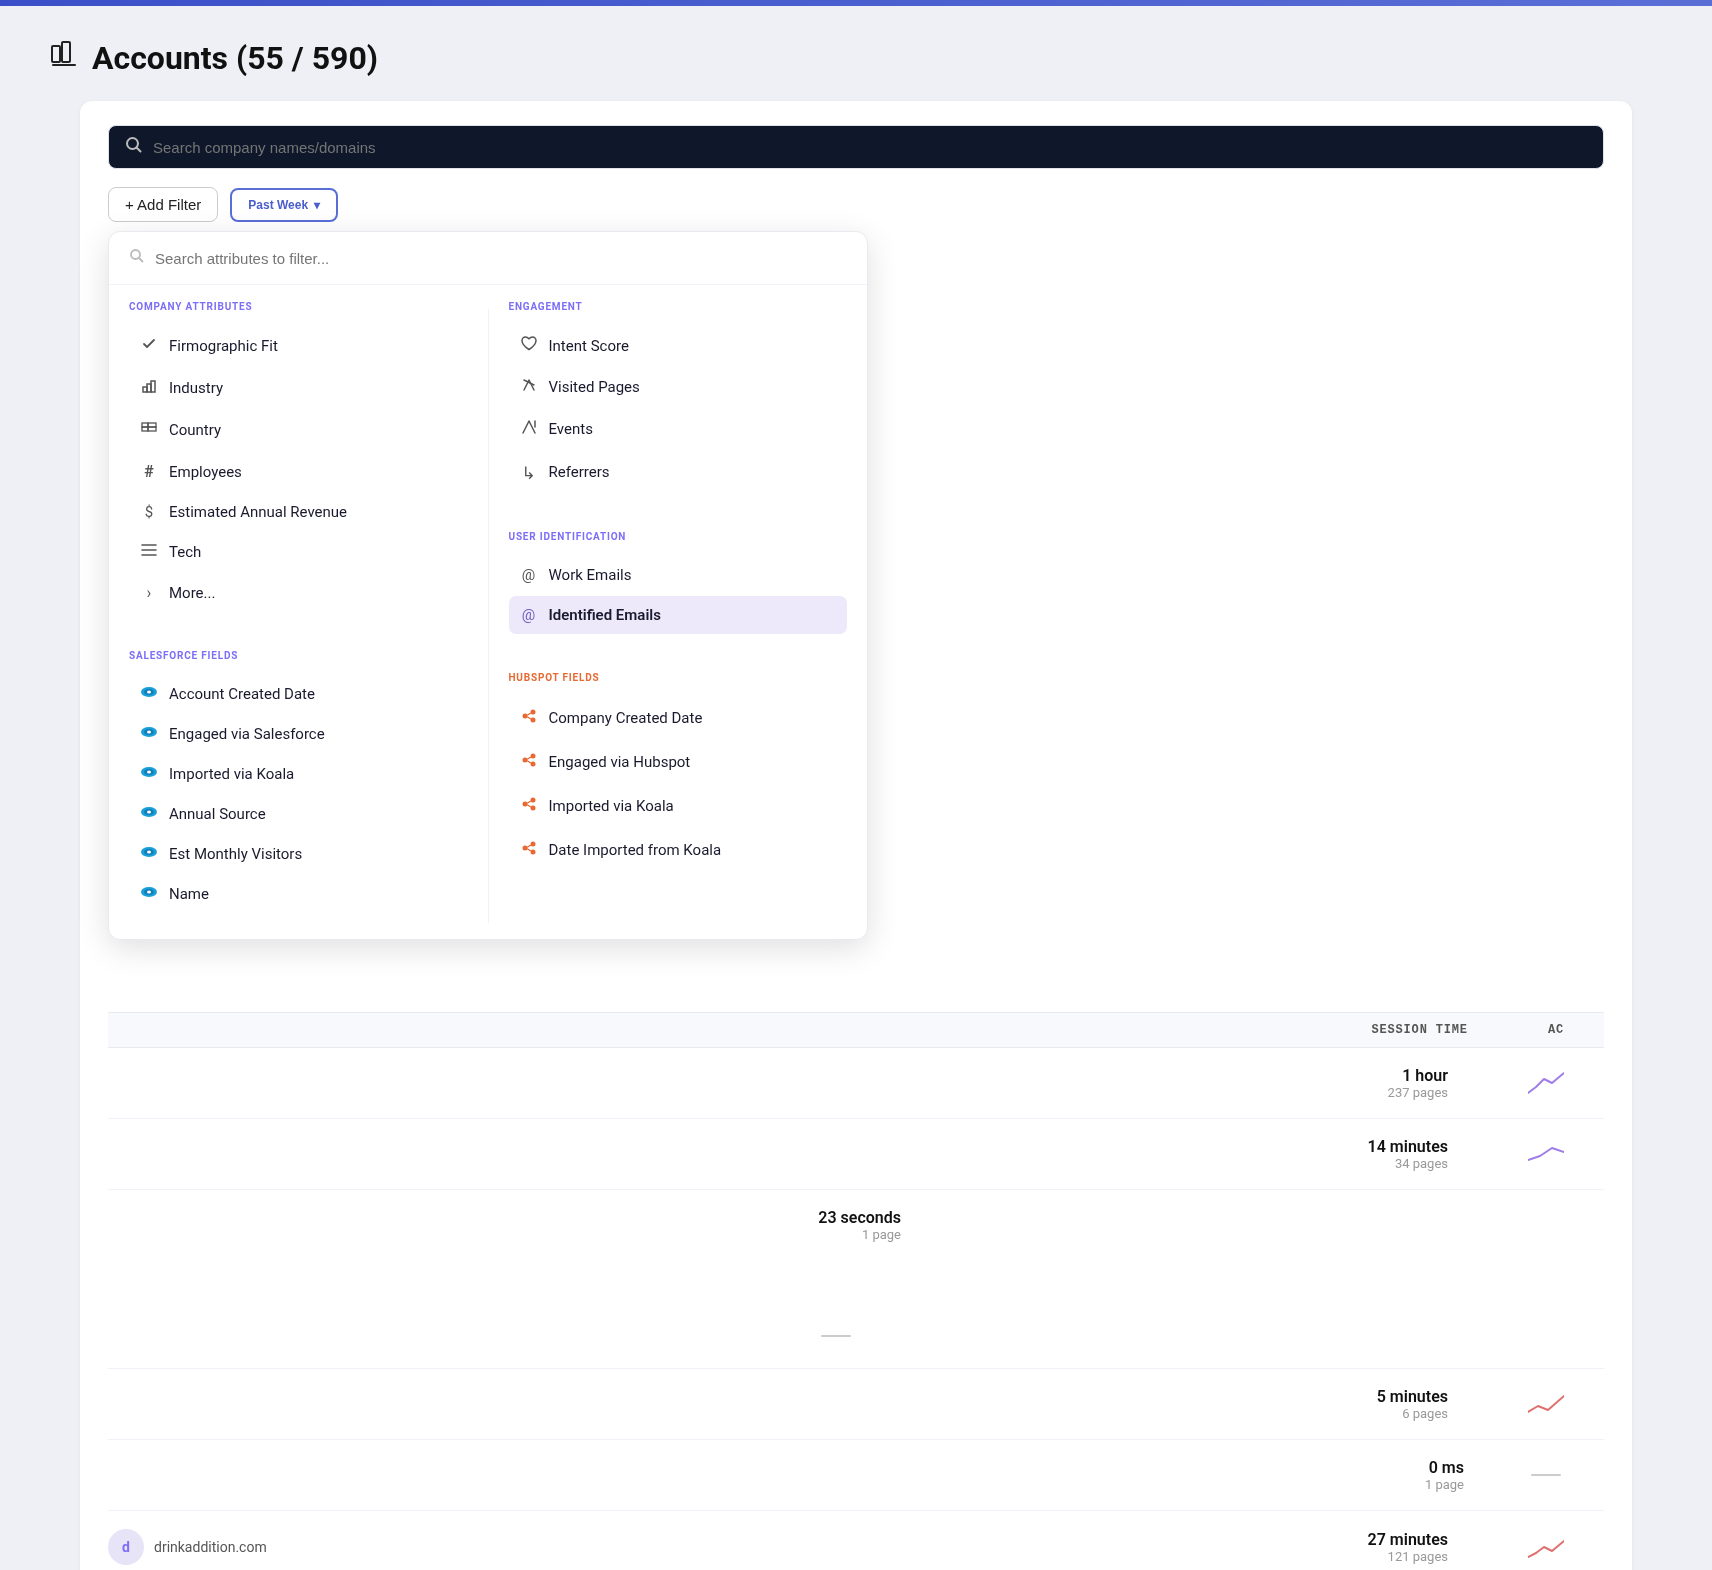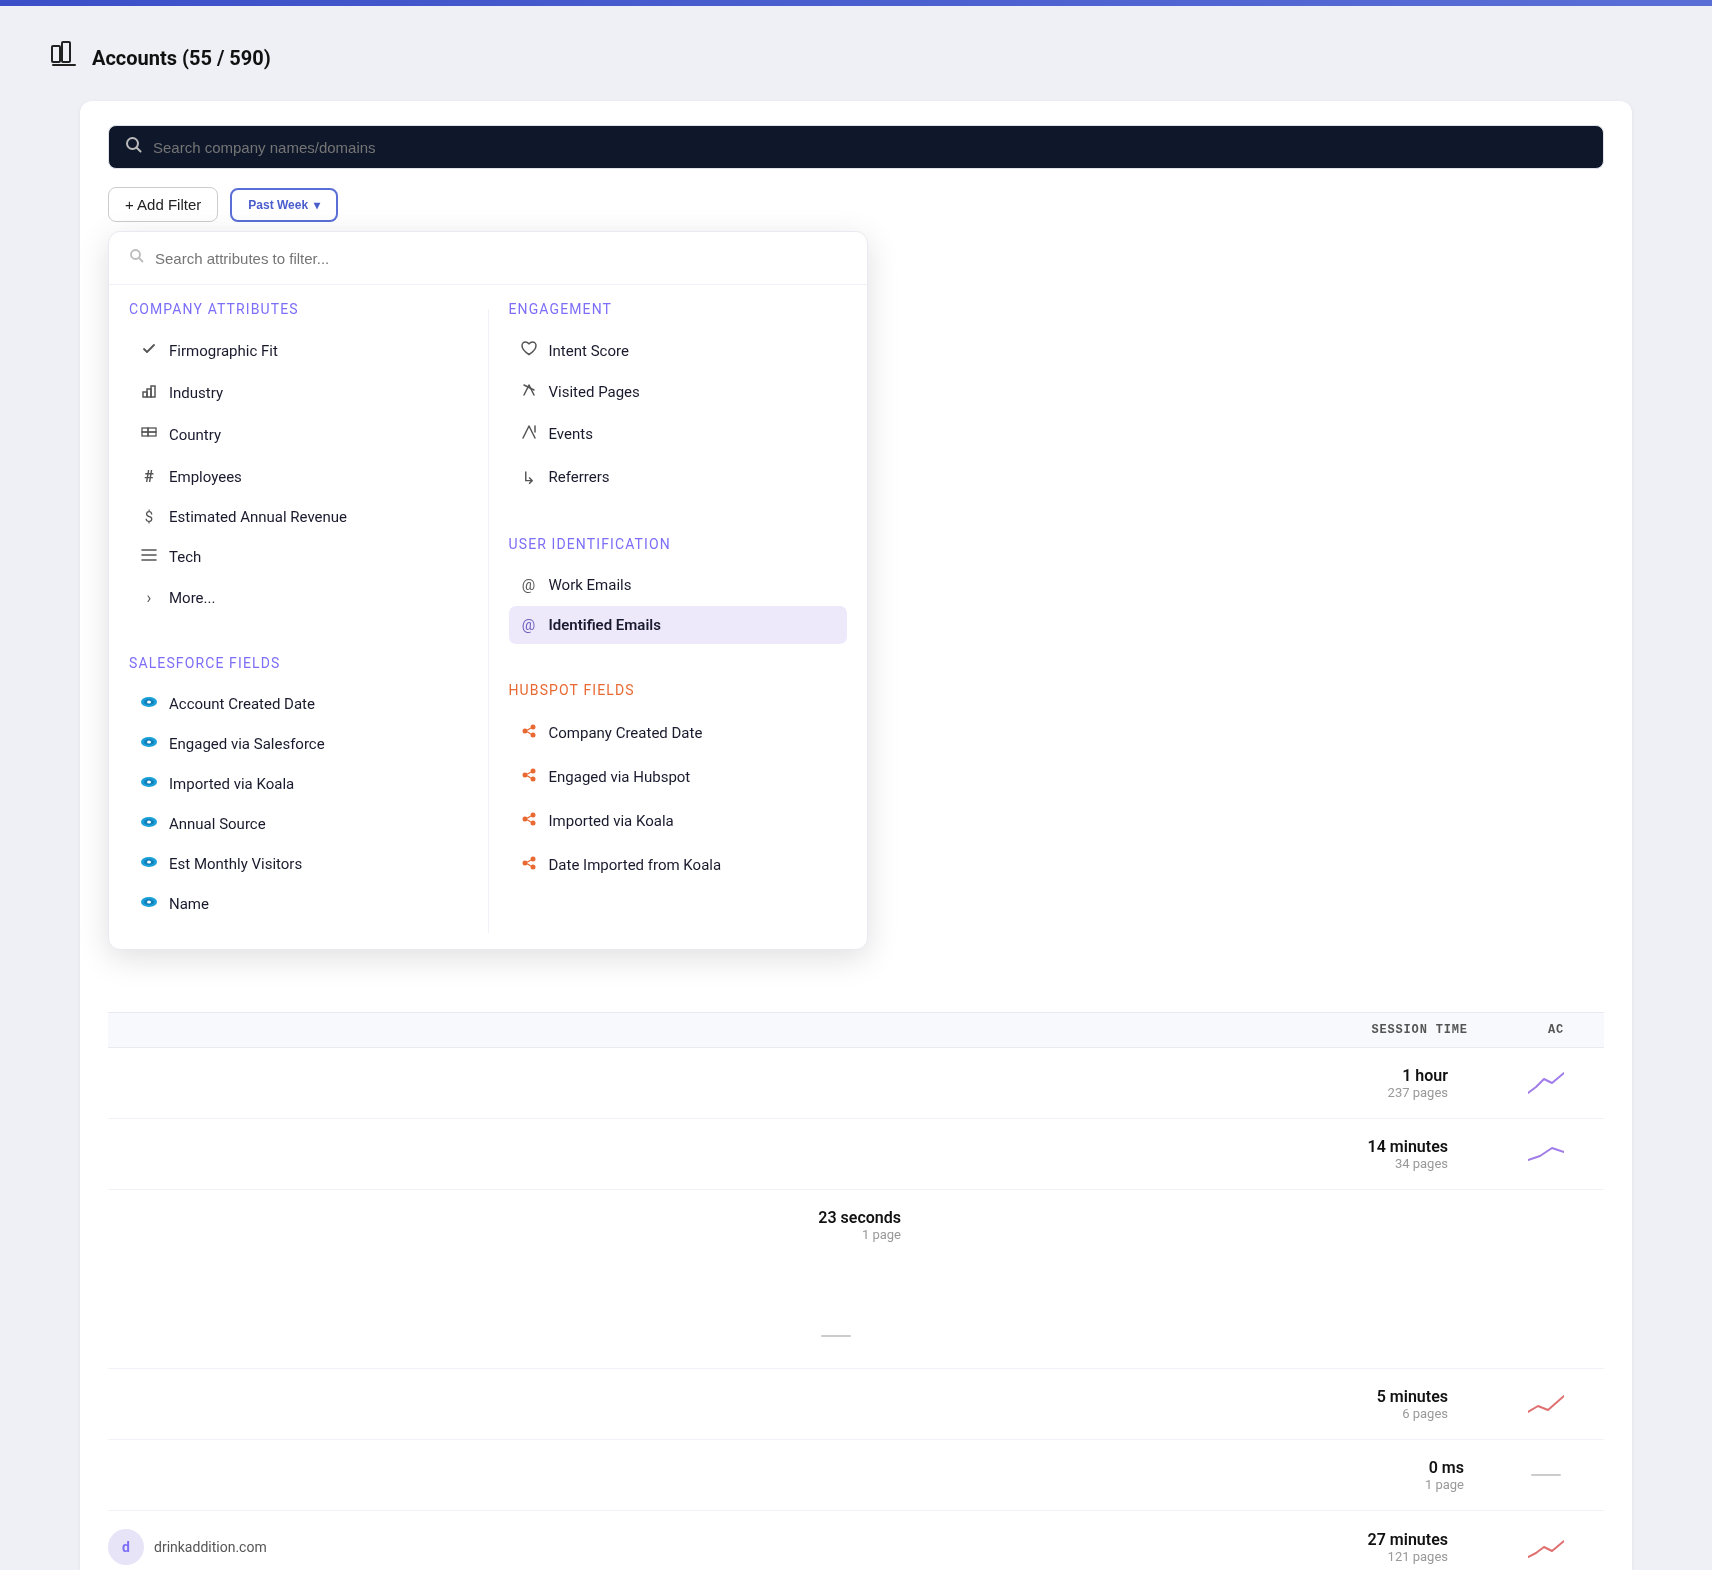--- a/index.html
+++ b/index.html
@@ -28,21 +28,21 @@
       gap: 12px;
       margin-bottom: 24px;
     }
 
     .page-title-icon {
       font-size: 28px;
       color: #222;
     }
 
     .page-title {
-      font-size: 20px;
+      font-size: 32px;
       font-weight: 700;
       color: #111;
     }
 
     .main-card {
       background: #fff;
       border-radius: 12px;
       margin: 0 32px;
       padding: 24px 28px;
       box-shadow: 0 1px 4px rgba(0,0,0,0.06);
@@ -152,22 +152,22 @@
       padding: 0 20px 16px 20px;
     }
 
     .dropdown-col-divider {
       width: 1px;
       background: #f0f2f7;
       margin: 8px 0;
     }
 
     .section-label {
-      font-size: 14px;
-      font-weight: 400;
+      font-size: 10px;
+      font-weight: 700;
       letter-spacing: 0.08em;
       color: #7c6ef7;
       margin-bottom: 14px;
       text-transform: uppercase;
     }
 
     .filter-item {
       display: flex;
       align-items: center;
       gap: 10px;

